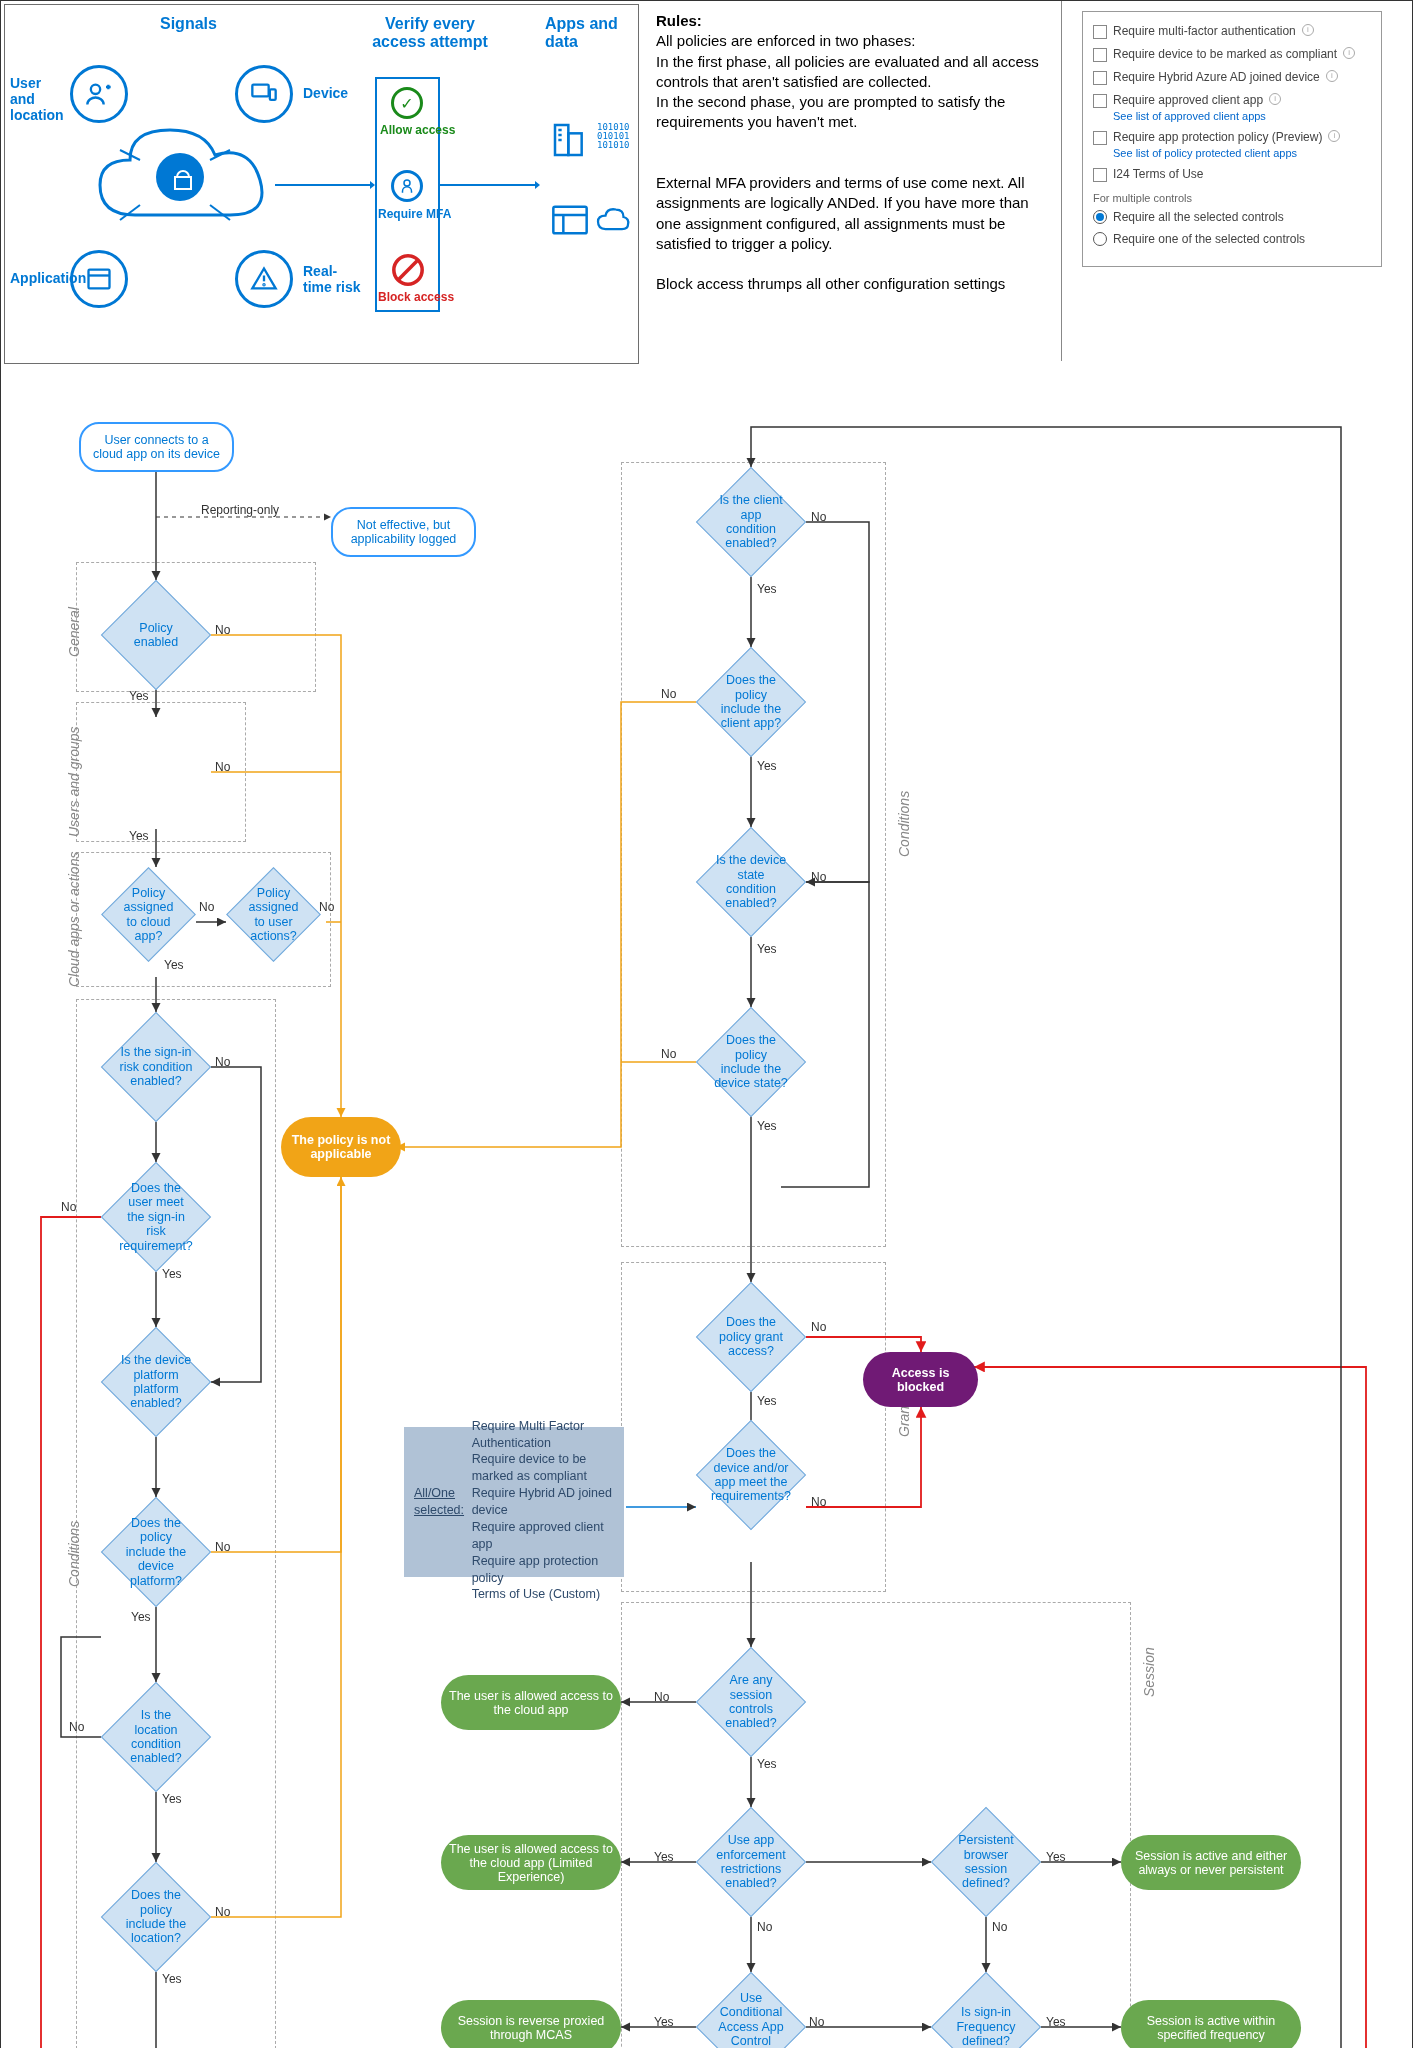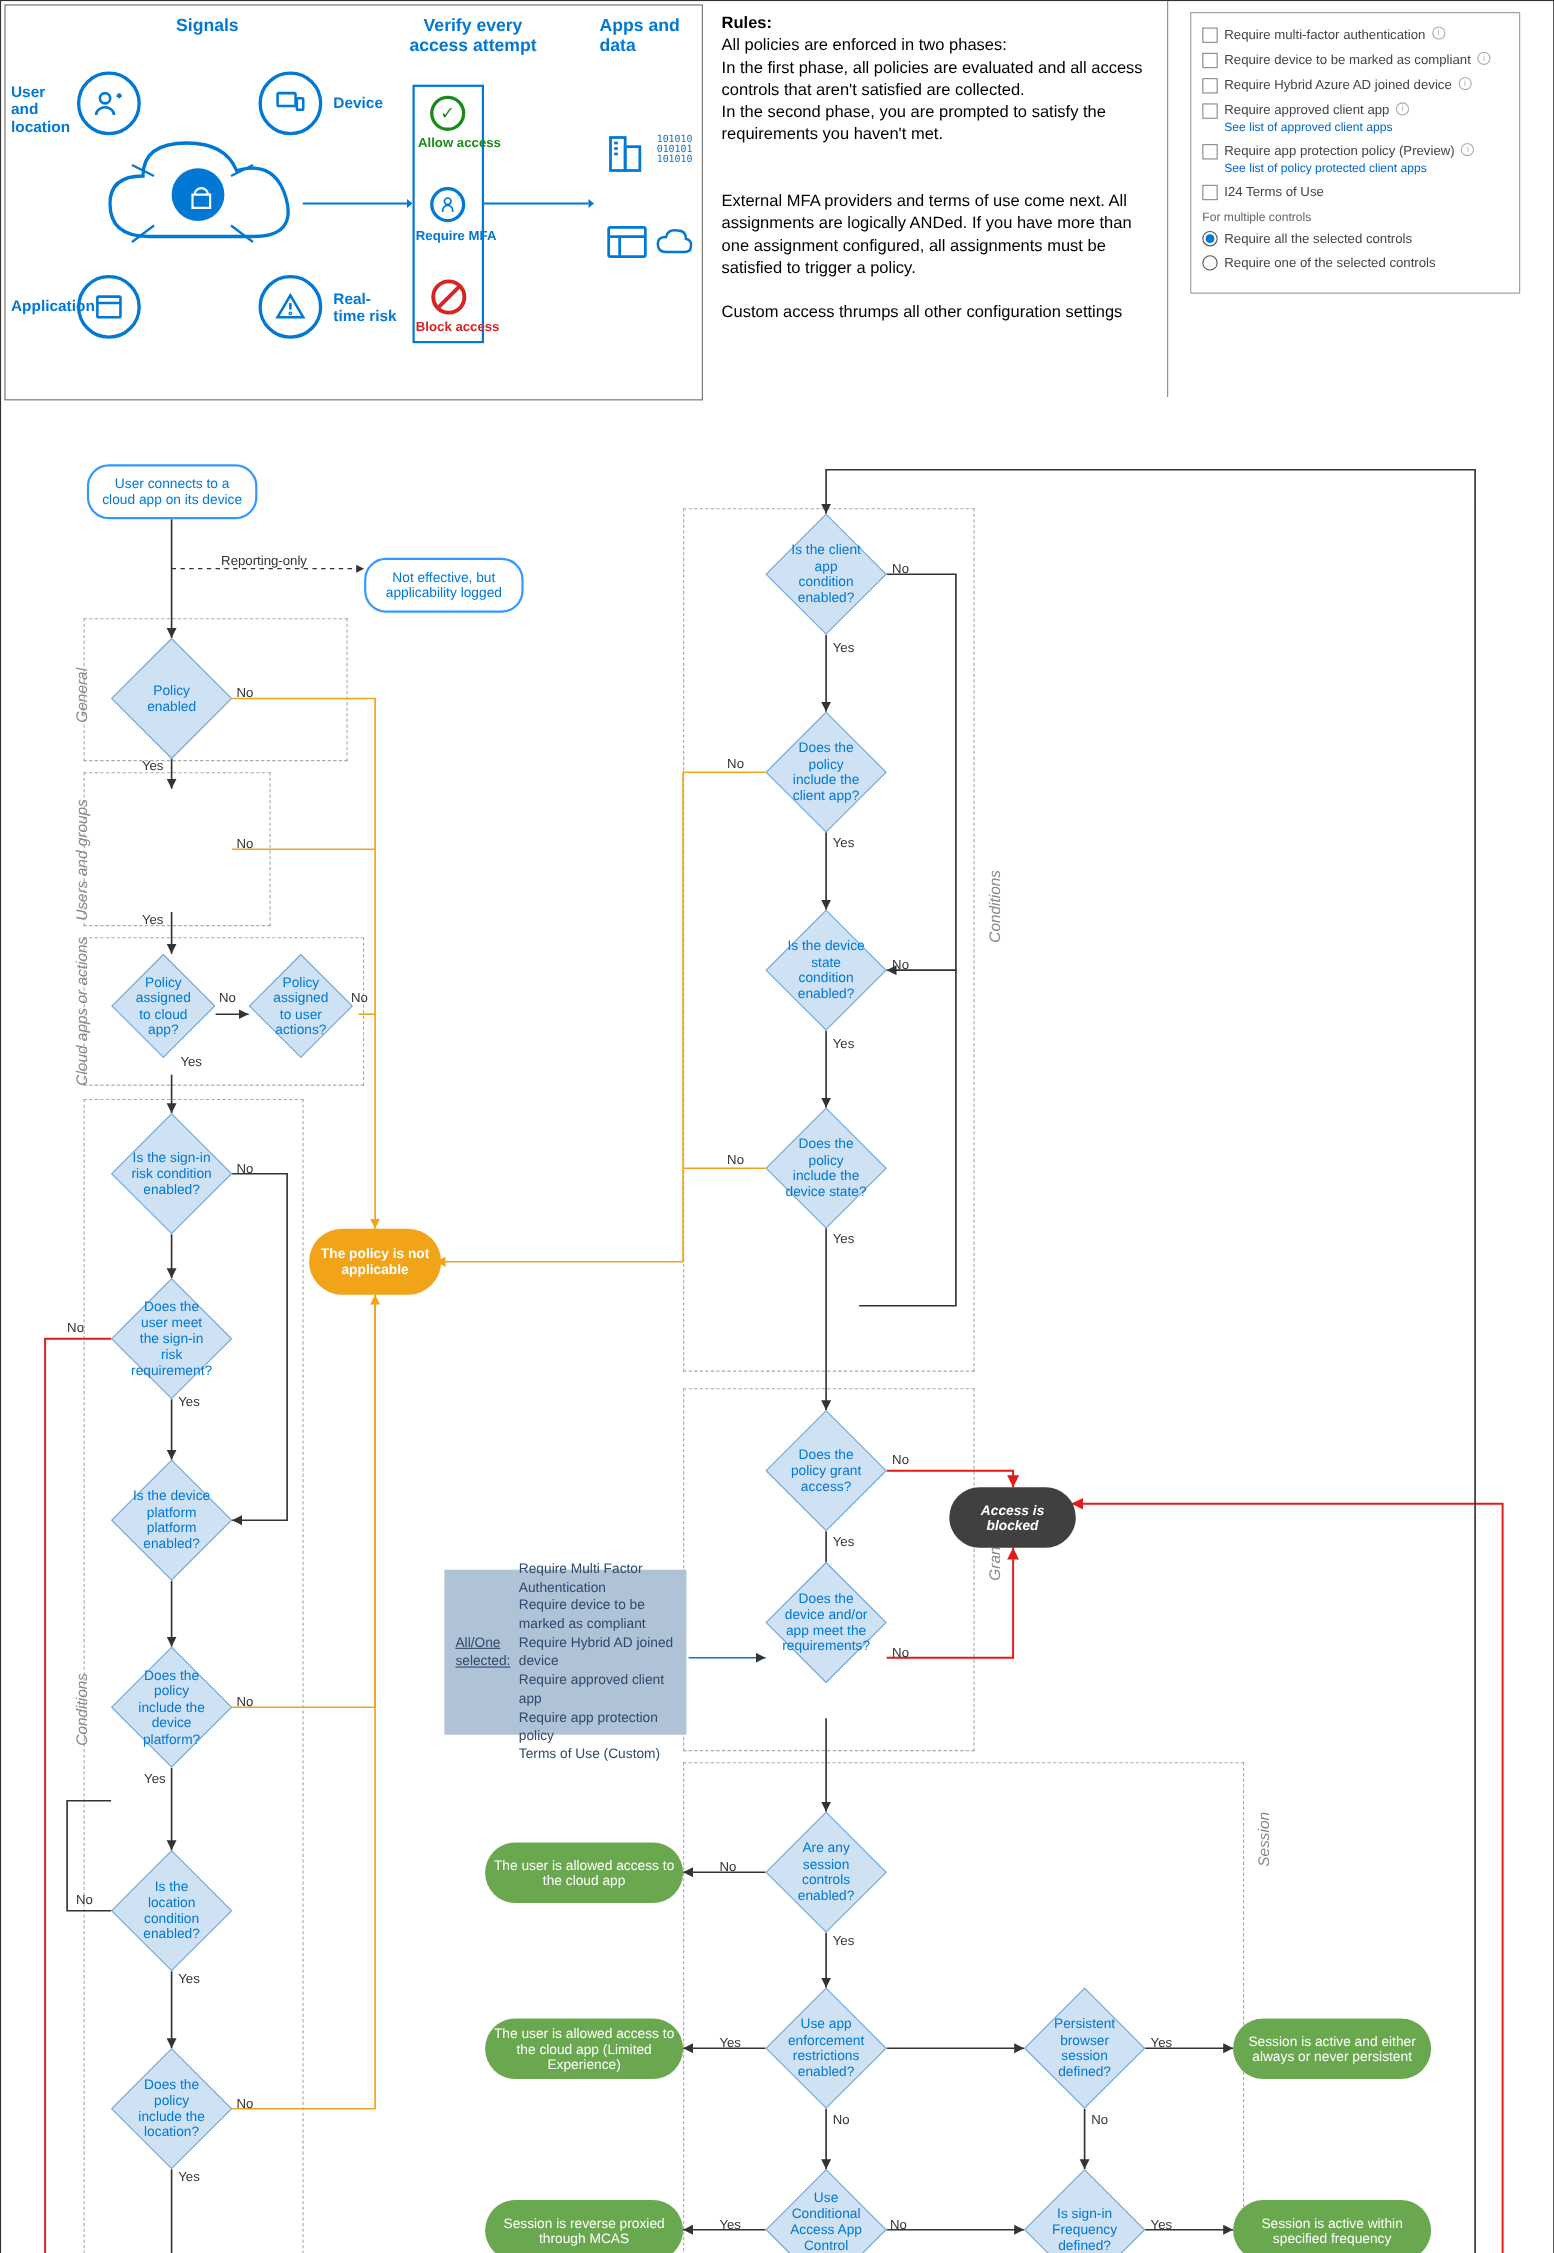--- a/index.html
+++ b/index.html
@@ -22,21 +22,21 @@
   .settings-panel .radio.sel::after { content:''; width:8px;height:8px;border-radius:50%;background:#0078d4;}
   .flowchart { position: relative; height: 2000px; width: 1411px; }
   .node { position:absolute; text-align:center; font-size:12.5px; color:#0078d4; display:flex; align-items:center; justify-content:center; padding:4px 8px; }
   .startend { background:#fff; border:2px solid #3399ff; border-radius:20px; width:155px; height:50px; }
   .diamond { width:110px; height:110px; }
   .diamond .rot { width:78px; height:78px; background:#cfe2f3; border:1px solid #6fa8dc; transform:rotate(45deg); position:absolute; left:16px; top:16px; }
   .diamond .txt { position:relative; z-index:2; width:110px; height:110px; display:flex;align-items:center;justify-content:center; padding:10px; line-height:1.15; }
   .pill { border-radius:30px; width:180px; height:55px; }
   .green { background:#6aa84f; color:#fff; }
   .orange { background:#f1a417; color:#fff; font-weight:600; width:120px; height:60px; }
-  .red { background:#404040; color:#fff; font-weight:600; width:115px; height:55px;font-style:italic; }
+  .red { background:#701a75; color:#fff; font-weight:600; width:115px; height:55px; }
   .infobox { background:#b0c2d6; color:#2e4a6b; font-size:12.5px; text-align:left; width:220px; height:150px; border:none; line-height:1.35; padding:8px 10px; }
   .groupbox { position:absolute; border:1px dashed #aaa; }
   .grouplabel { position:absolute; transform:rotate(-90deg); transform-origin:left top; color:#888; font-style:italic; font-size:14px; }
   .edge-lbl { position:absolute; font-size:12px; color:#333; }
   .verifybox { position:absolute; left:370px; top:72px; width:65px; height:235px; border:2px solid #0078d4; }
 </style>
 </head>
 <body>
 
 <div class="page">
@@ -136,21 +136,21 @@
         </svg>
     </div>
 
     <div class="rules-box">
       <strong>Rules:</strong><br>
       <span>All policies are enforced in two phases:</span><br>
       <span>In the first phase, all policies are evaluated and all access controls that aren't satisfied are collected.</span><br>
       <span>In the second phase, you are prompted to satisfy the requirements you haven't met.</span><br>
       <br><br>
       <span>External MFA providers and terms of use come next. All assignments are logically ANDed. If you have more than one assignment configured, all assignments must be satisfied to trigger a policy.</span><br><br>
-      <span>Custom access thrumps all other configuration settings</span>
+      <span>Block access thrumps all other configuration settings</span>
     </div>
 
     <div class="settings-panel">
       <div class="row">
           <div class="cb"></div>
           <span>Require multi-factor authentication</span>
           <div class="info">i</div>
         </div>
       <div class="row">
           <div class="cb"></div>

